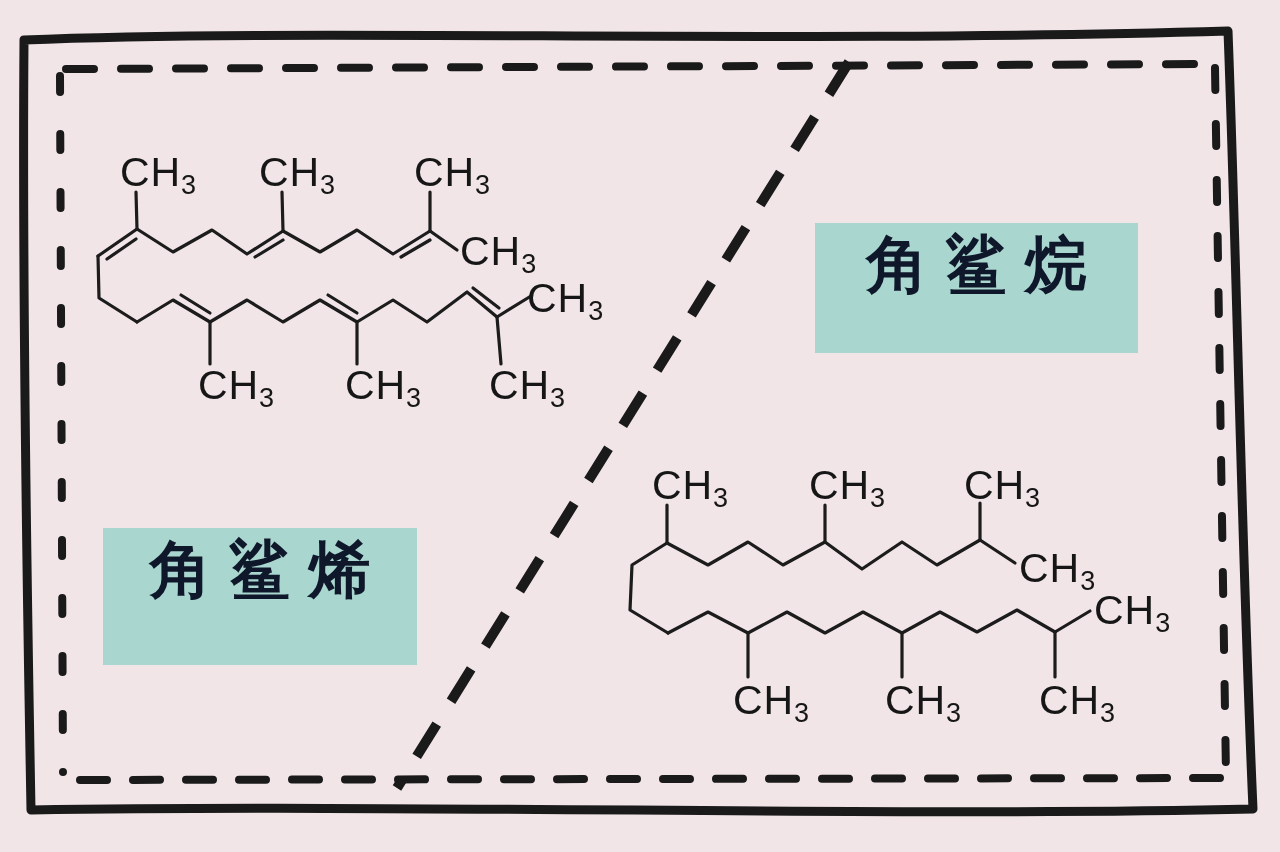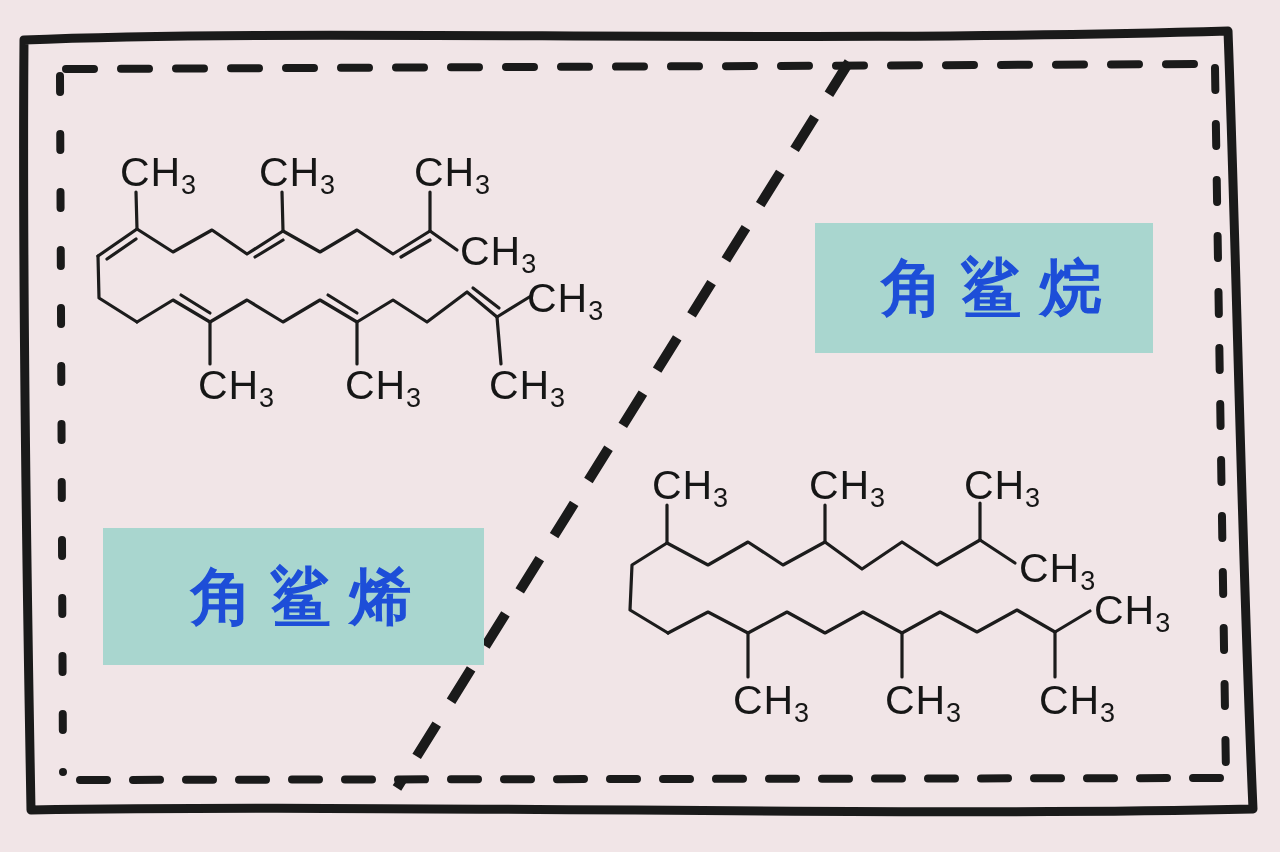--- a/index.html
+++ b/index.html
@@ -15,32 +15,31 @@
   .frame-svg, .mol-svg{position:absolute;pointer-events:none;}
   .frame-svg{left:0;top:0;}
   .mol-svg text{
     font-family:"Liberation Sans","DejaVu Sans",sans-serif;
     fill:#161616;
   }
   .mol-svg .ch{font-size:41px;letter-spacing:1px;}
   .mol-svg .sub{font-size:27px;}
   .name-box{
     position:absolute;
-    display:flex;align-items:center;justify-content:center;
+    display:flex;align-items:flex-start;justify-content:center;
     background:#a9d6cf;
-    color:#1d4ed8;
+    color:#0f172a;
     font-family:"DejaVu Serif","Liberation Serif",serif;
     font-weight:600;
     font-size:62px;
     letter-spacing:0.28em;
     text-indent:0.28em;
-    padding-left:15px;
   }
   .name-box.squalane{left:815px;top:223px;width:323px;height:130px;}
-  .name-box.squalene{left:103px;top:528px;width:366px;height:137px;}
+  .name-box.squalene{left:103px;top:528px;width:314px;height:137px;}
 </style>
 </head>
 <body>
 
 <div class="canvas">
 
   <svg class="frame-svg" width="1280" height="852" viewBox="0 0 1280 852">
     <g stroke="#1a1a1a" fill="none">
 
       <path d="M 24,40

